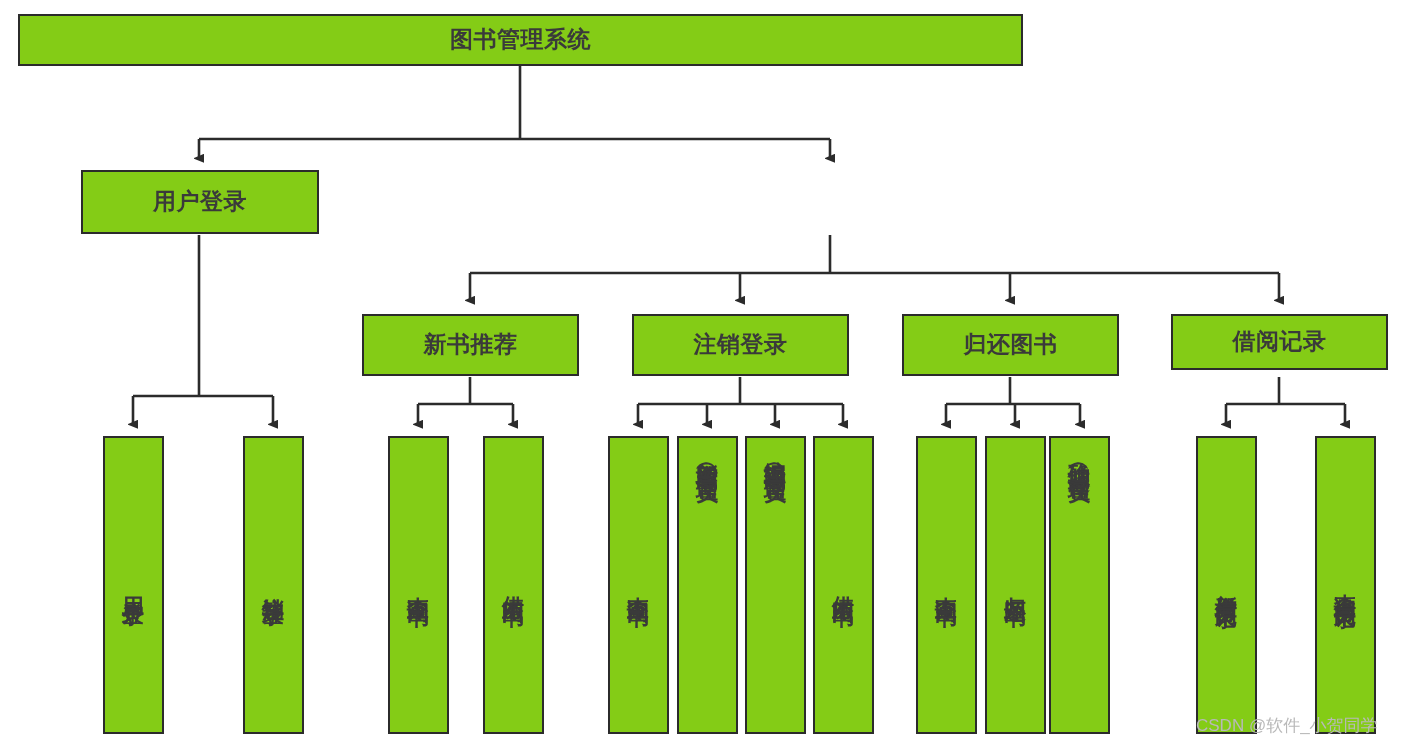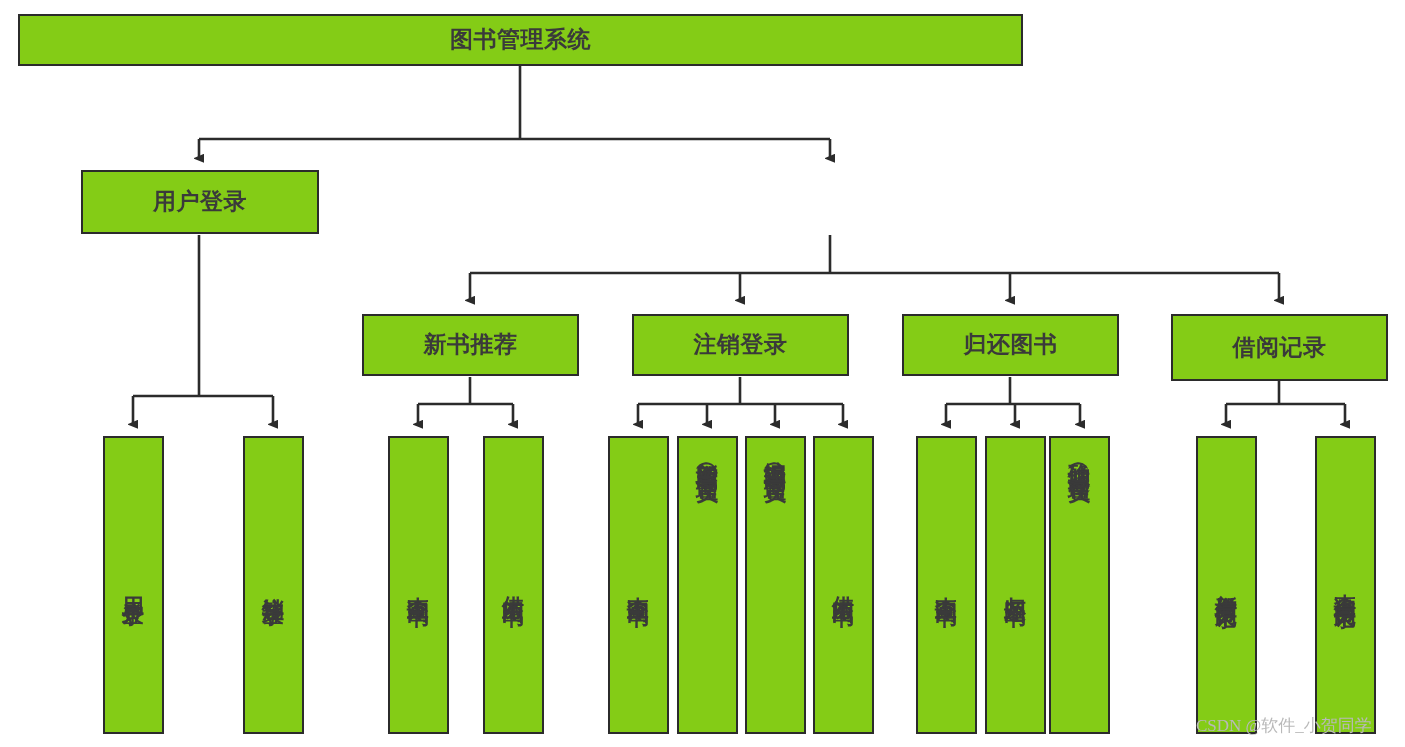--- a/index.html
+++ b/index.html
@@ -68,21 +68,21 @@
     padding-top: 0;
   }
   .watermark {
     position: absolute;
     left: 1196px;
     top: 714px;
     font-size: 17px;
     color: #b9b9b9;
     white-space: nowrap;
     z-index: 5;
-    font-family: Liberation Serif, serif;
+    font-family: Liberation Sans, sans-serif;
   }
 </style>
 </head>
 <body>
 
 <div id="canvas">
 
   <svg class="edges" viewBox="0 0 1405 747">
     <defs>
       <marker id="arrow" markerWidth="10" markerHeight="10" refX="4.2" refY="5" orient="auto" markerUnits="userSpaceOnUse">
@@ -143,21 +143,21 @@
 
   <div class="node horiz" style="left:362px; top:314px; width:217px; height:62px;">
     <span class="label">新书推荐</span>
   </div>
   <div class="node horiz" style="left:632px; top:314px; width:217px; height:62px;">
     <span class="label">注销登录</span>
   </div>
   <div class="node horiz" style="left:902px; top:314px; width:217px; height:62px;">
     <span class="label">归还图书</span>
   </div>
-  <div class="node horiz" style="left:1171px; top:314px; width:217px; height:67px;">
+  <div class="node horiz" style="left:1171px; top:314px; width:217px; height:56px;">
     <span class="label">借阅记录</span>
   </div>
 
   <div class="node vert centered" style="left:103px; top:436px; width:61px; height:298px;">
     <span class="label">用户登录</span>
   </div>
   <div class="node vert centered" style="left:243px; top:436px; width:61px; height:298px;">
     <span class="label">注销登录</span>
   </div>
 

